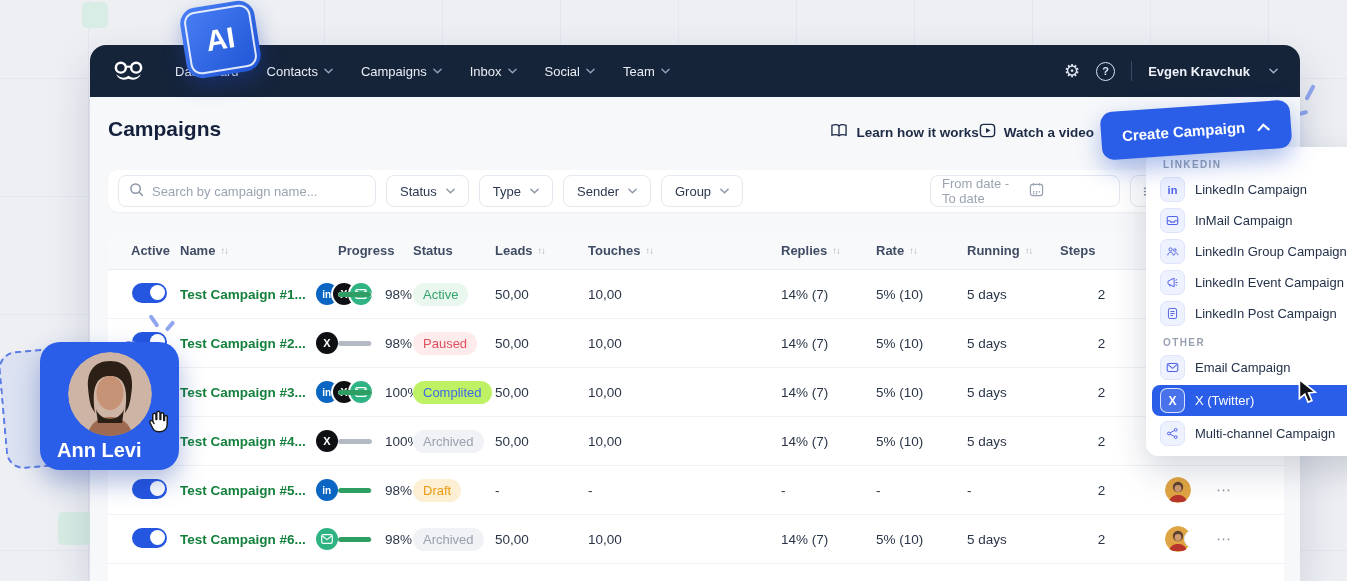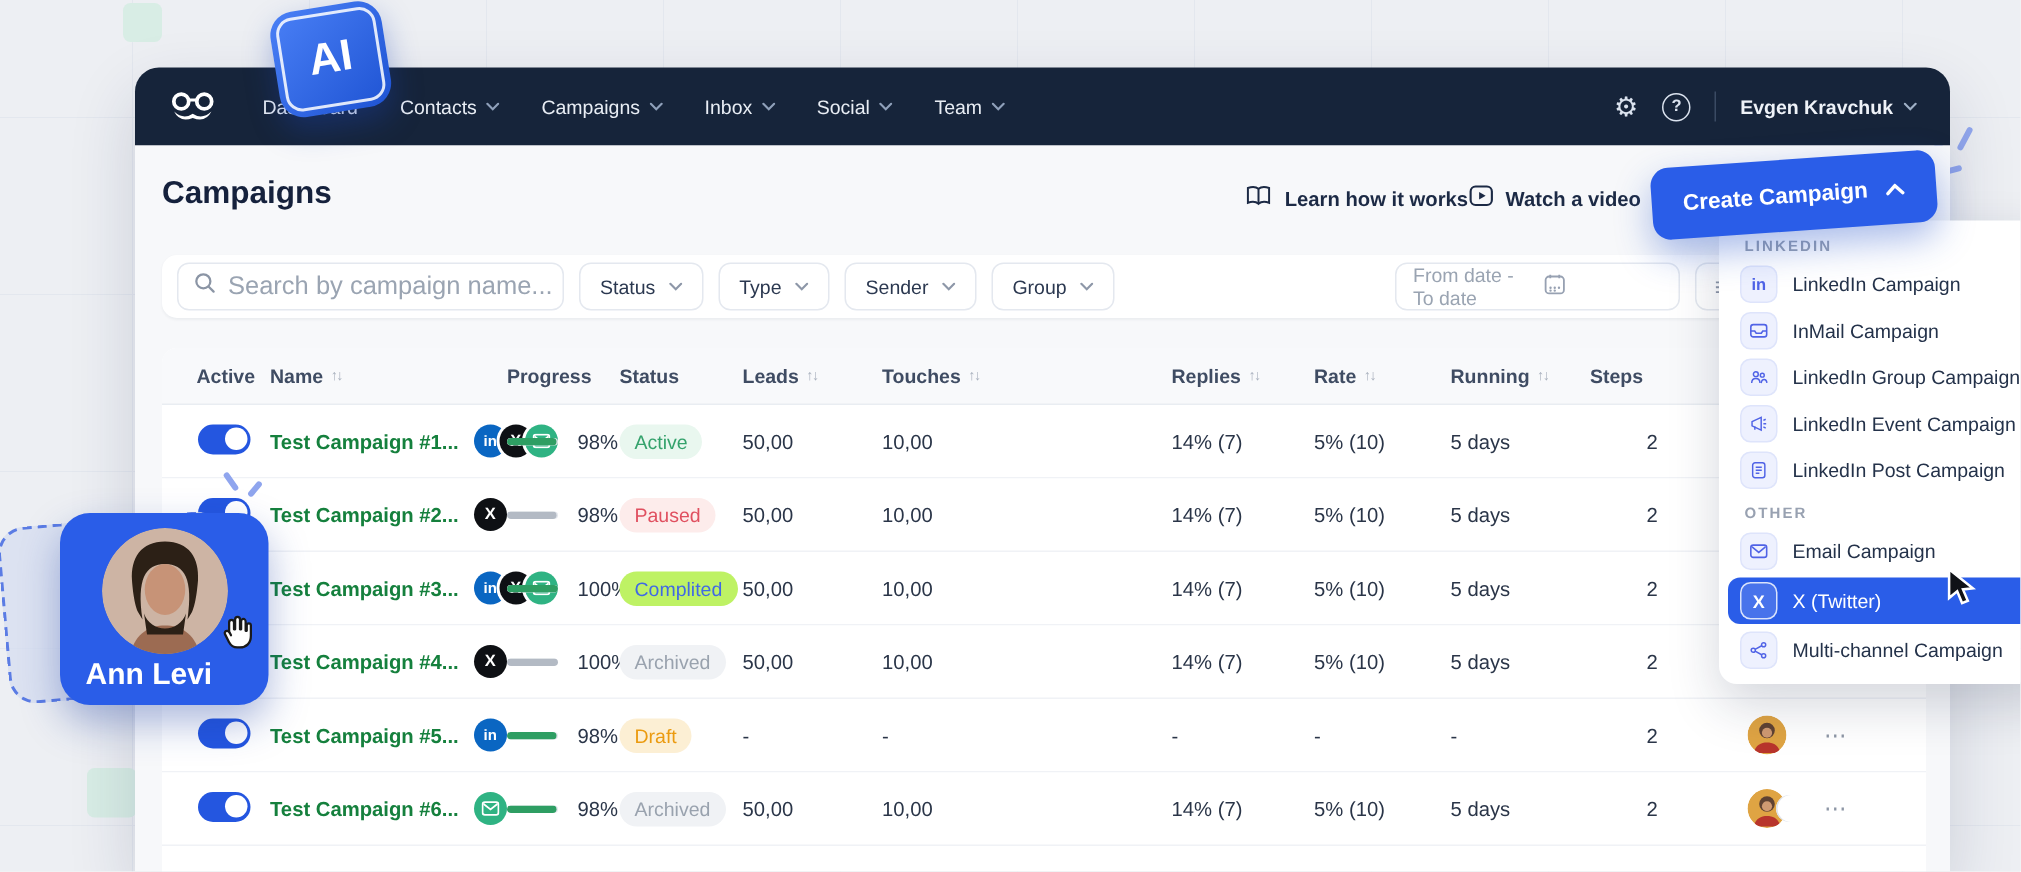--- a/index.html
+++ b/index.html
@@ -18,33 +18,33 @@
        display:flex;align-items:center;padding:0 22px;}
   .nav-logo{margin-right:30px;display:flex;align-items:center;}
   .nav-menu{display:flex;align-items:center;gap:28px;}
   .nav-item{display:flex;align-items:center;gap:6px;color:#e8edf4;font-size:13px;cursor:pointer;}
   .nav-item .chev{color:#8fa0ba;display:flex;}
   .nav-right{margin-left:auto;display:flex;align-items:center;gap:16px;}
   .gear{font-size:18px;color:#dbe3ef;line-height:1;}
   .help{width:19px;height:19px;border-radius:50%;border:1.6px solid #dbe3ef;color:#dbe3ef;font-size:11px;font-weight:700;
         display:flex;align-items:center;justify-content:center;}
   .nav-div{width:1px;height:20px;background:#3a4a63;}
-  .nav-user{display:flex;align-items:center;gap:7px;color:#eef2f8;font-size:13px;font-weight:600;}
+  .nav-user{display:flex;align-items:center;gap:19px;color:#eef2f8;font-size:13px;font-weight:600;}
   .nav-user .chev{color:#9fb0c6;display:flex;}
 
   .content{position:absolute;top:52px;left:0;right:0;bottom:0;background:#f7f8fa;}
   .page-title{position:absolute;left:18px;top:20px;font-size:21px;font-weight:700;color:#15213c;}
   .head-actions{position:absolute;right:206px;top:25px;display:flex;align-items:center;}
   .head-link{display:flex;gap:8px;align-items:center;font-size:13.5px;font-weight:700;color:#1c2a45;cursor:pointer;}
 
   
   .filter-bar{position:absolute;left:18px;top:73px;width:1176px;height:42px;background:#fff;border-radius:10px;
       display:flex;align-items:center;padding:0 10px;gap:10px;box-shadow:0 1px 2px rgba(20,30,60,.05);}
   .search{display:flex;align-items:center;gap:8px;width:258px;height:32px;border:1px solid #e4e8ef;border-radius:8px;padding:0 10px;background:#fff;}
-  .search input{border:none;outline:none;flex:1;font-size:17px;color:#2a3548;font-family:inherit;background:transparent;}
+  .search input{border:none;outline:none;flex:1;font-size:13px;color:#2a3548;font-family:inherit;background:transparent;}
   .search input::placeholder{color:#9aa4b2;}
   .fsel{display:flex;align-items:center;gap:9px;height:32px;border:1px solid #e4e8ef;border-radius:8px;padding:0 13px;
         font-size:13px;color:#2b3850;background:#fff;cursor:pointer;}
   .fsel .chev{color:#8d97a8;display:flex;}
   .datef{margin-left:auto;display:flex;align-items:center;gap:8px;width:190px;height:32px;border:1px solid #e4e8ef;
          border-radius:8px;padding:0 11px;font-size:13px;color:#9aa4b2;background:#fff;}
   .datef span{flex:1;}
   .extra-btn{width:38px;height:32px;border:1px solid #e4e8ef;border-radius:8px;background:#fff;margin-right:106px;
          display:flex;align-items:center;justify-content:center;color:#8d97a8;}
 

